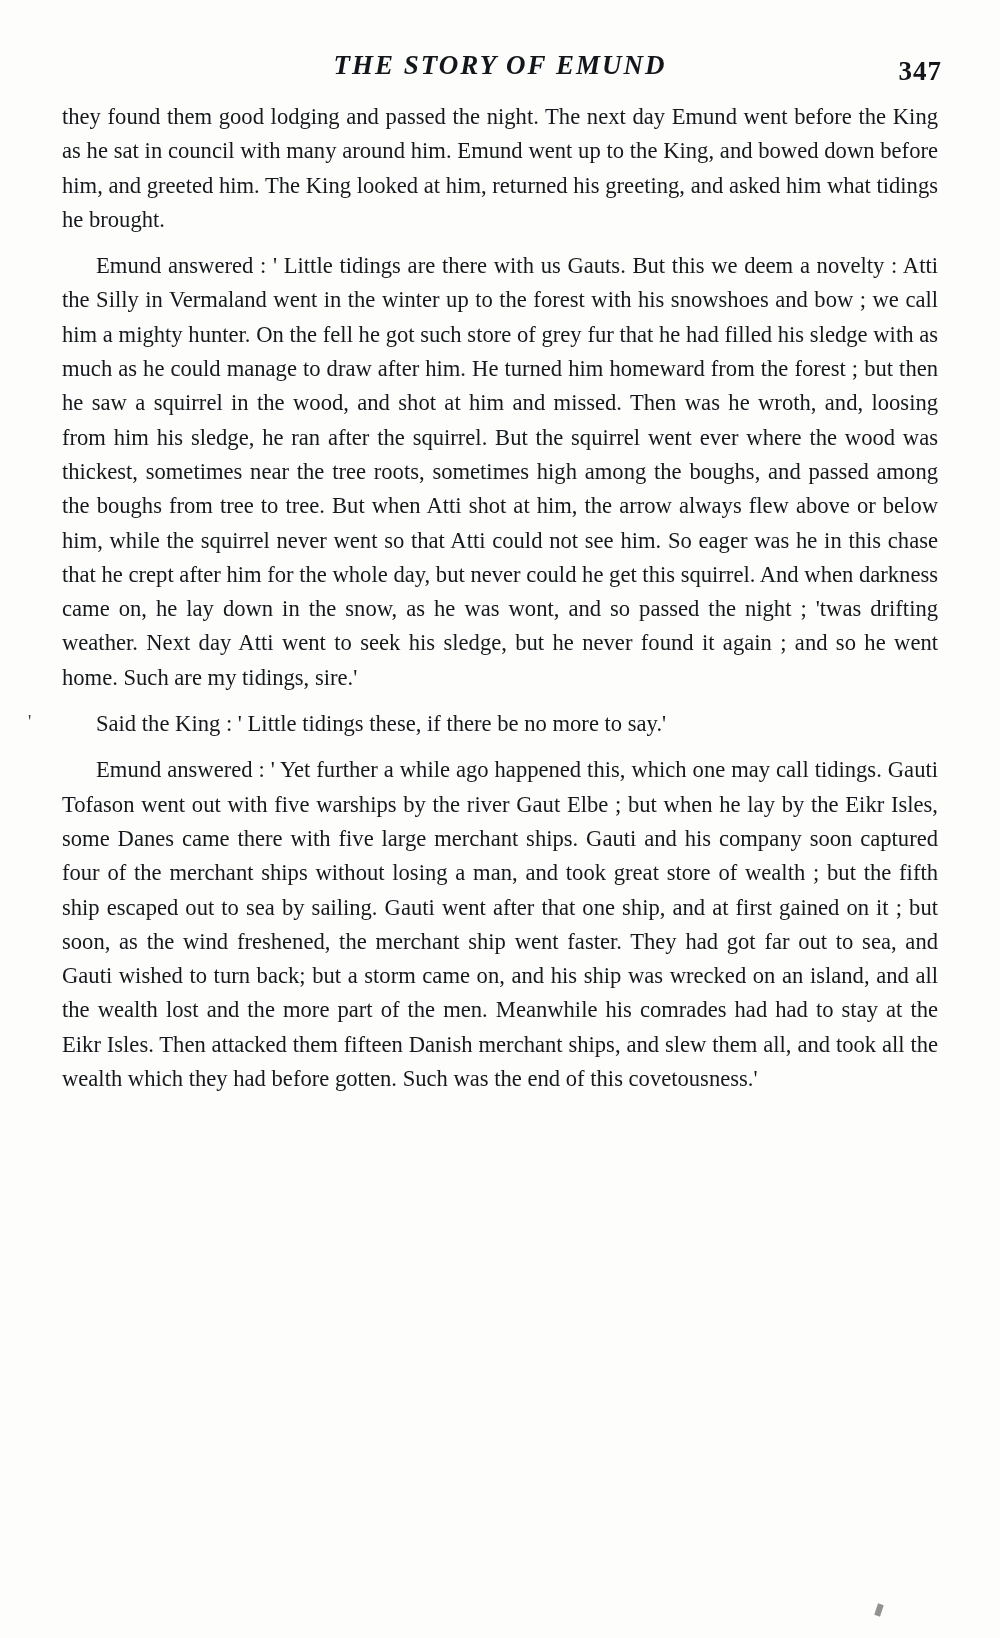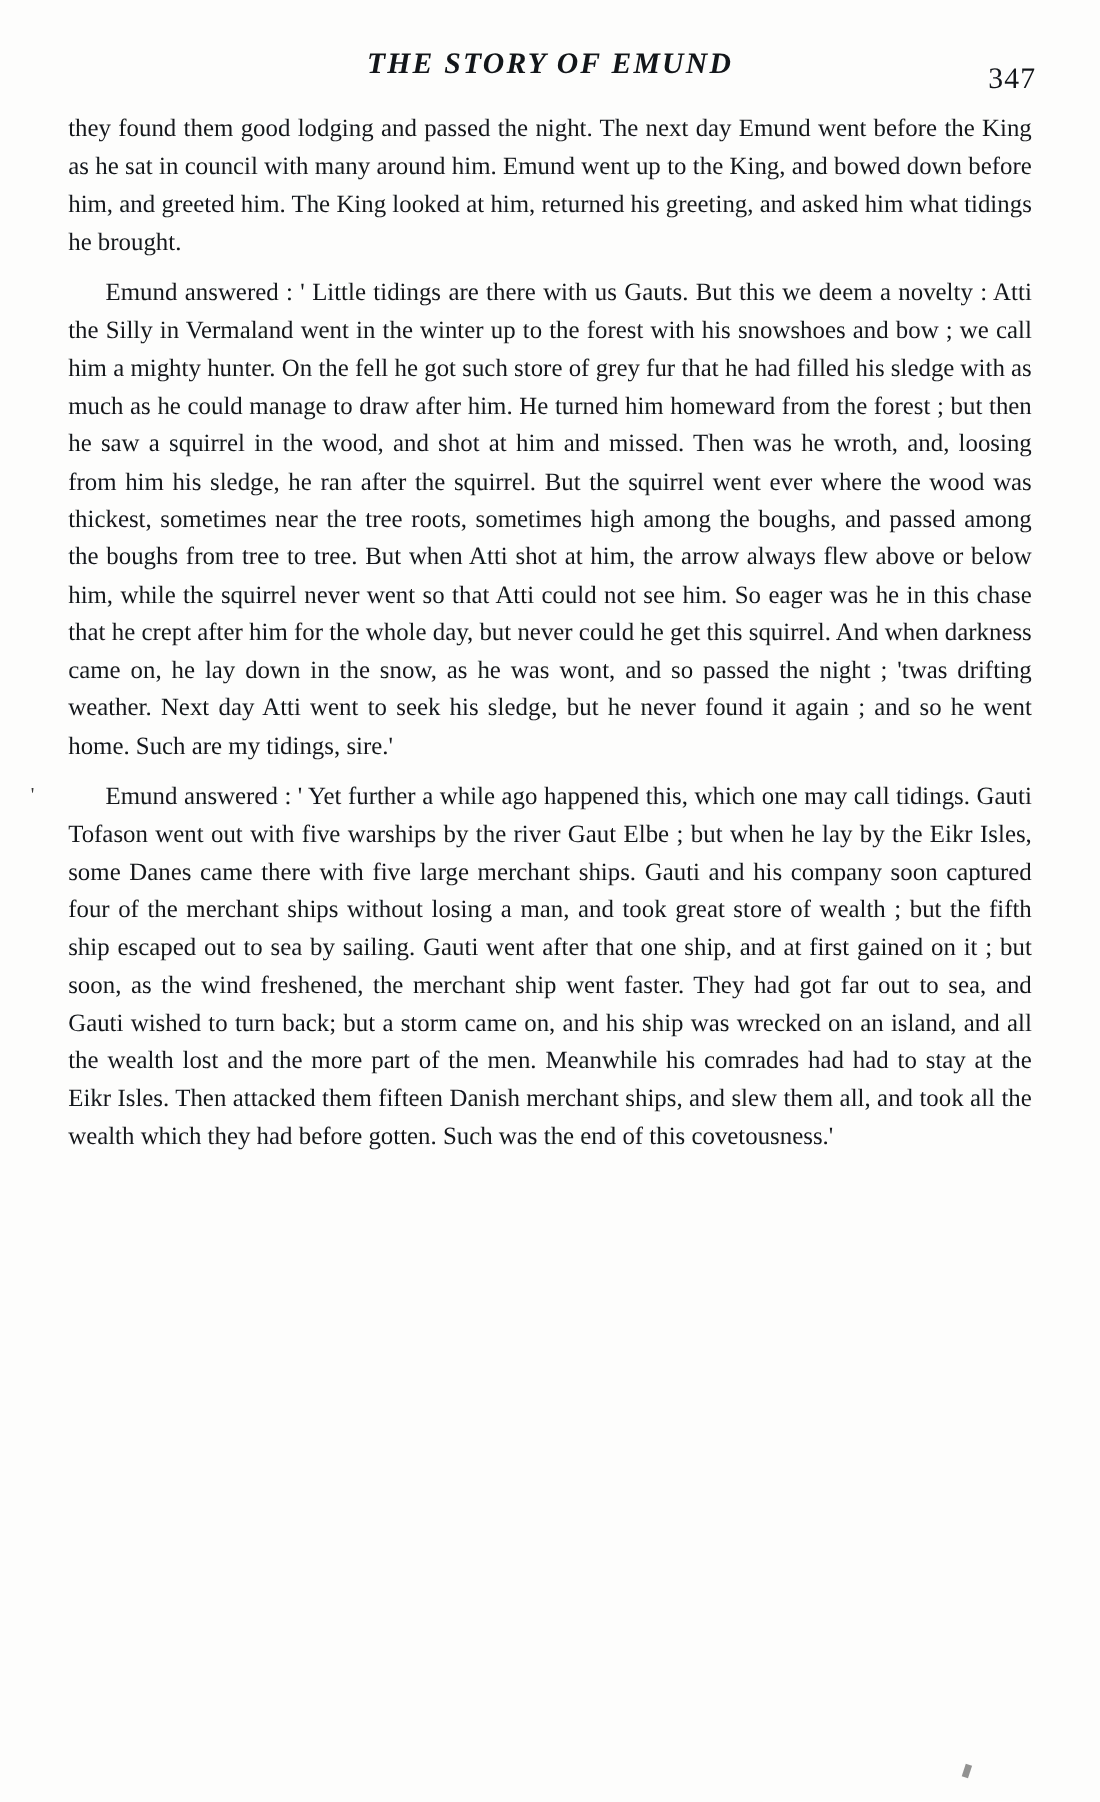--- a/index.html
+++ b/index.html
@@ -17,42 +17,42 @@
   .page {
     position: relative;
     width: 1000px;
     height: 1638px;
     background: #fdfdfc;
     box-sizing: border-box;
     padding: 42px 50px 30px 50px;
   }
   .header {
     display: flex;
-    align-items: flex-start;
+    align-items: center;
     justify-content: center;
     position: relative;
     height: 46px;
     margin-bottom: 2px;
   }
   .running-title {
     font-family: "Liberation Serif", serif;
     font-style: italic;
     font-weight: bold;
     font-size: 27px;
     letter-spacing: 2.0px;
     color: #13161a;
     white-space: nowrap;
   }
   .folio {
     position: absolute;
     right: 8px;
     bottom: 1px;
     font-family: "Liberation Serif", serif;
     font-size: 27px;
-    font-weight: normal;
+    font-weight: bold;
     letter-spacing: 1px;
     color: #13161a;
   }
   .body-text {
     font-size: 22.6px;
     line-height: 34.3px;
     text-align: justify;
     text-justify: inter-word;
     color: #15181c;
     hyphens: none;
@@ -90,17 +90,18 @@
   <div class="header">
     <div class="running-title">THE STORY OF EMUND</div>
     <div class="folio">347</div>
   </div>
 
   <div class="margin-mark">'</div>
 
   <div class="body-text">
     <p>they found them good lodging and passed the night.   The next day Emund went before the  King as he  sat  in  council with  many around him.   Emund went up to the King, and bowed down before him, and greeted him.   The  King  looked  at  him, returned his greeting, and asked him what tidings he brought.</p>
     <p class="indent">Emund  answered : ' Little  tidings  are  there  with  us  Gauts. But this we deem a  novelty : Atti the Silly in Vermaland went in the  winter up to the  forest with his  snowshoes and  bow ;  we  call him a mighty hunter.   On  the  fell  he  got  such  store  of  grey  fur that he had filled his  sledge with as much as he could manage to draw after him.  He turned him homeward from the forest ; but then he saw a squirrel in the wood, and shot at him and missed.   Then was he wroth, and, loosing from  him  his  sledge, he ran after the squirrel.   But the squirrel went ever where the wood was thickest, sometimes  near  the  tree  roots,  sometimes  high  among  the boughs, and passed  among  the  boughs  from  tree  to  tree.   But when Atti shot at him, the arrow always flew above or below him, while the squirrel never went  so  that Atti  could not see him.   So eager  was  he  in  this  chase  that  he  crept  after  him  for  the  whole day, but  never  could  he  get  this  squirrel.   And  when  darkness came on, he lay down in the snow, as he was  wont, and so passed the night ; 'twas drifting weather.   Next day Atti went to seek his sledge, but he never found it again ;  and so he went home.   Such are my tidings, sire.'</p>
+    <p class="indent">Said  the  King : ' Little  tidings these, if there  be  no  more  to say.'</p>
     <p class="indent">Emund answered : ' Yet  further  a  while  ago  happened this, which  one  may call  tidings.   Gauti Tofason went out with five warships by the river Gaut Elbe ; but  when  he  lay  by  the  Eikr Isles, some  Danes came  there  with  five  large  merchant ships. Gauti and his  company soon captured four of the  merchant ships without losing a man,  and took great store of wealth ;  but the fifth ship escaped out to sea by sailing.   Gauti went after that one ship, and at first  gained on it ;  but soon, as  the  wind  freshened, the merchant ship went faster.   They had got far out to sea, and Gauti wished to turn back; but a storm came on, and his ship was wrecked on an island, and all the wealth lost and the more part of the men. Meanwhile his comrades had had to stay at the Eikr Isles.   Then attacked them fifteen Danish  merchant ships, and  slew  them  all, and took all the  wealth which they had before gotten.   Such  was the end of this covetousness.'</p>
   </div>
 
   <div class="edge-mark"></div>
 </div>
 
 </body></html>

